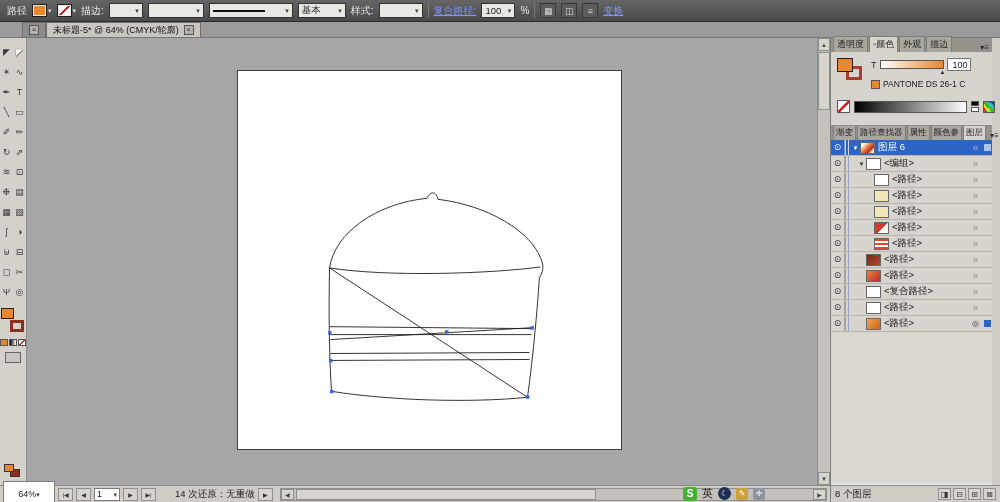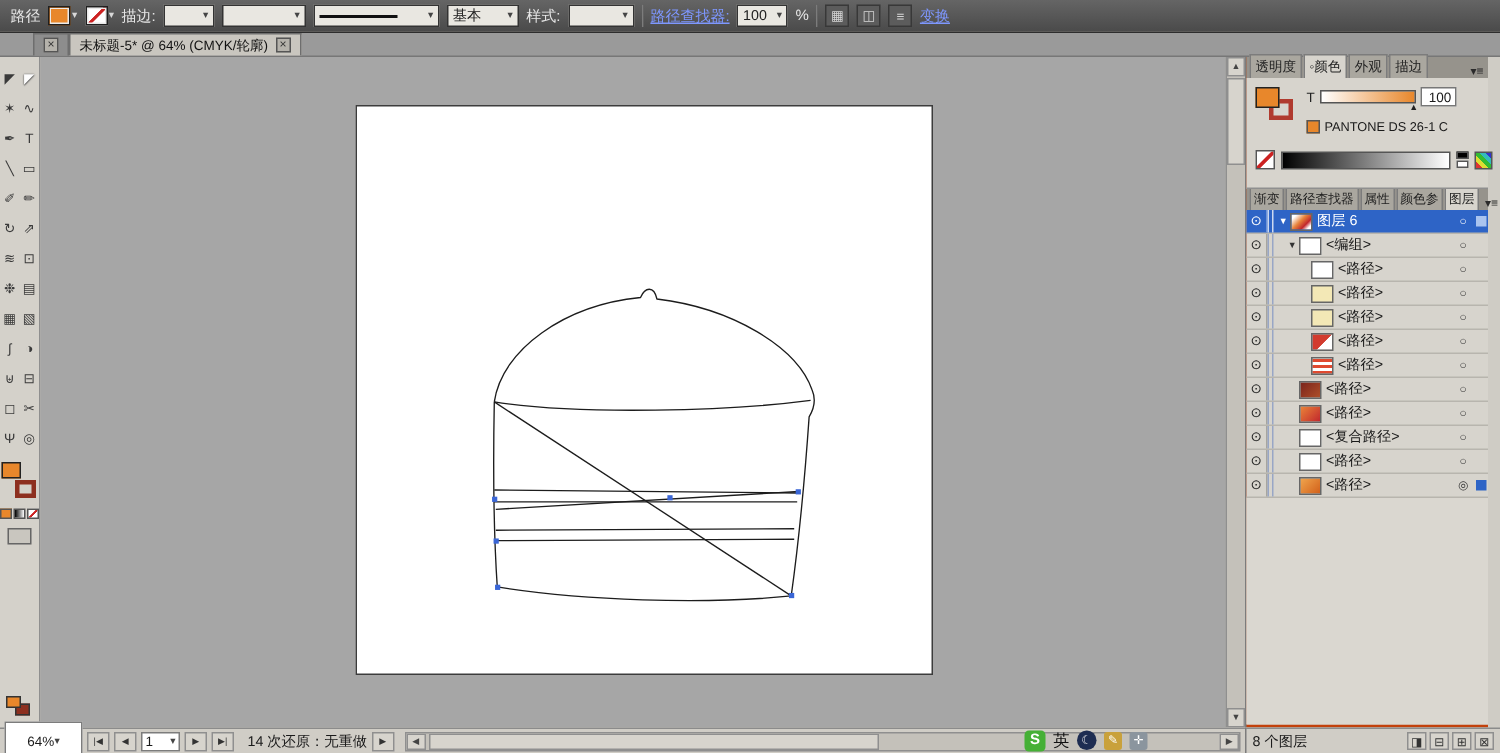--- a/index.html
+++ b/index.html
@@ -67,21 +67,21 @@
   .vscroll{position:absolute;right:0;top:0;width:13px;height:447px;background:#c4c1ba;
     border-left:1px solid #8f8f8f;}
   .vs-btn{position:absolute;left:0;width:12px;height:13px;background:#d7d4cd;border:1px solid #8f8f8f;
     font-size:6px;color:#444;display:flex;align-items:center;justify-content:center;}
   .vs-up{top:0;}
   .vs-down{bottom:0;}
   .vs-thumb{position:absolute;left:0;top:14px;width:12px;height:58px;background:#d7d4cd;
     border:1px solid #8f8f8f;}
 
   
-  .dock{left:830px;top:38px;width:162px;height:447px;background:#c2410c;border-left:1px solid #7c7c7c;}
+  .dock{left:830px;top:38px;width:162px;height:447px;background:#e5e5e5;border-left:1px solid #7c7c7c;}
   .ptabs{display:flex;align-items:flex-end;height:14px;background:#96938c;padding-left:2px;gap:1px;}
   .ptab{padding:1px 3px;font-size:9px;background:#aaa79f;border:1px solid #7c7c7c;border-bottom:none;
     color:#222;white-space:nowrap;}
   .ptab.active{background:#d7d4cd;}
   .pmenu{margin-left:auto;font-size:8px;color:#2b2b2b;padding:0 3px;}
   .mid .ptab{font-size:8.5px;padding:1px 2px;}
 
   .color-panel{height:74px;background:#d7d4cd;border-bottom:1px solid #8f8f8f;position:relative;}
   .cp-fill{position:absolute;left:6px;top:6px;width:16px;height:14px;background:#e8872b;
     border:1px solid #222;z-index:2;}
@@ -134,21 +134,21 @@
 
   
   .status-bar{left:0;top:485px;width:830px;height:17px;background:#d0cdc6;border-top:1px solid #8b8b8b;
     display:flex;align-items:center;gap:3px;padding:0 3px;font-size:9.5px;}
   .sb-zoom{width:52px;height:26px;background:#fff;border:1px solid #7c7c7c;display:flex;
     align-items:center;justify-content:center;padding:0 2px;font-size:9px;}
   .sb-btn{width:15px;height:13px;background:#d7d4cd;border:1px solid #8f8f8f;font-size:6px;
     display:flex;align-items:center;justify-content:center;color:#333;flex:none;}
   .sb-page{width:26px;height:13px;background:#fff;border:1px solid #7c7c7c;display:flex;
     align-items:center;justify-content:space-between;padding:0 2px;font-size:9px;}
-  .sb-status{margin-left:6px;white-space:nowrap;}
+  .sb-status{margin-left:16px;white-space:nowrap;}
   .hscroll{flex:1;height:13px;background:#c4c1ba;border:1px solid #8f8f8f;position:relative;
     margin-left:4px;}
   .hs-btn{position:absolute;top:0;width:13px;height:11px;background:#d7d4cd;border:1px solid #8f8f8f;
     font-size:6px;display:flex;align-items:center;justify-content:center;color:#444;}
   .hs-left{left:0;}
   .hs-right{right:0;}
   .hs-thumb{position:absolute;left:15px;top:0;width:300px;height:11px;background:#d7d4cd;
     border:1px solid #8f8f8f;}
 
   
@@ -201,21 +201,21 @@
     <span class="cb-dd" style="width:48px">
       <span>基本</span>
       <span class="dd-arrow">▾</span>
     </span>
     <span class="cb-label">样式:</span>
     <span class="cb-dd" style="width:44px">
       <span></span>
       <span class="dd-arrow">▾</span>
     </span>
     <span class="cb-sep"></span>
-    <span class="cb-link">路径查找器:</span>
+    <span class="cb-link">复合路径:</span>
     <span class="cb-dd" style="width:34px">
       <span>100</span>
       <span class="dd-arrow">▾</span>
     </span>
     <span class="cb-label">%</span>
     <span class="cb-sep"></span>
     <span class="cb-icon">▦</span>
     <span class="cb-icon">◫</span>
     <span class="cb-icon">≡</span>
     <span class="cb-link">变换</span>

